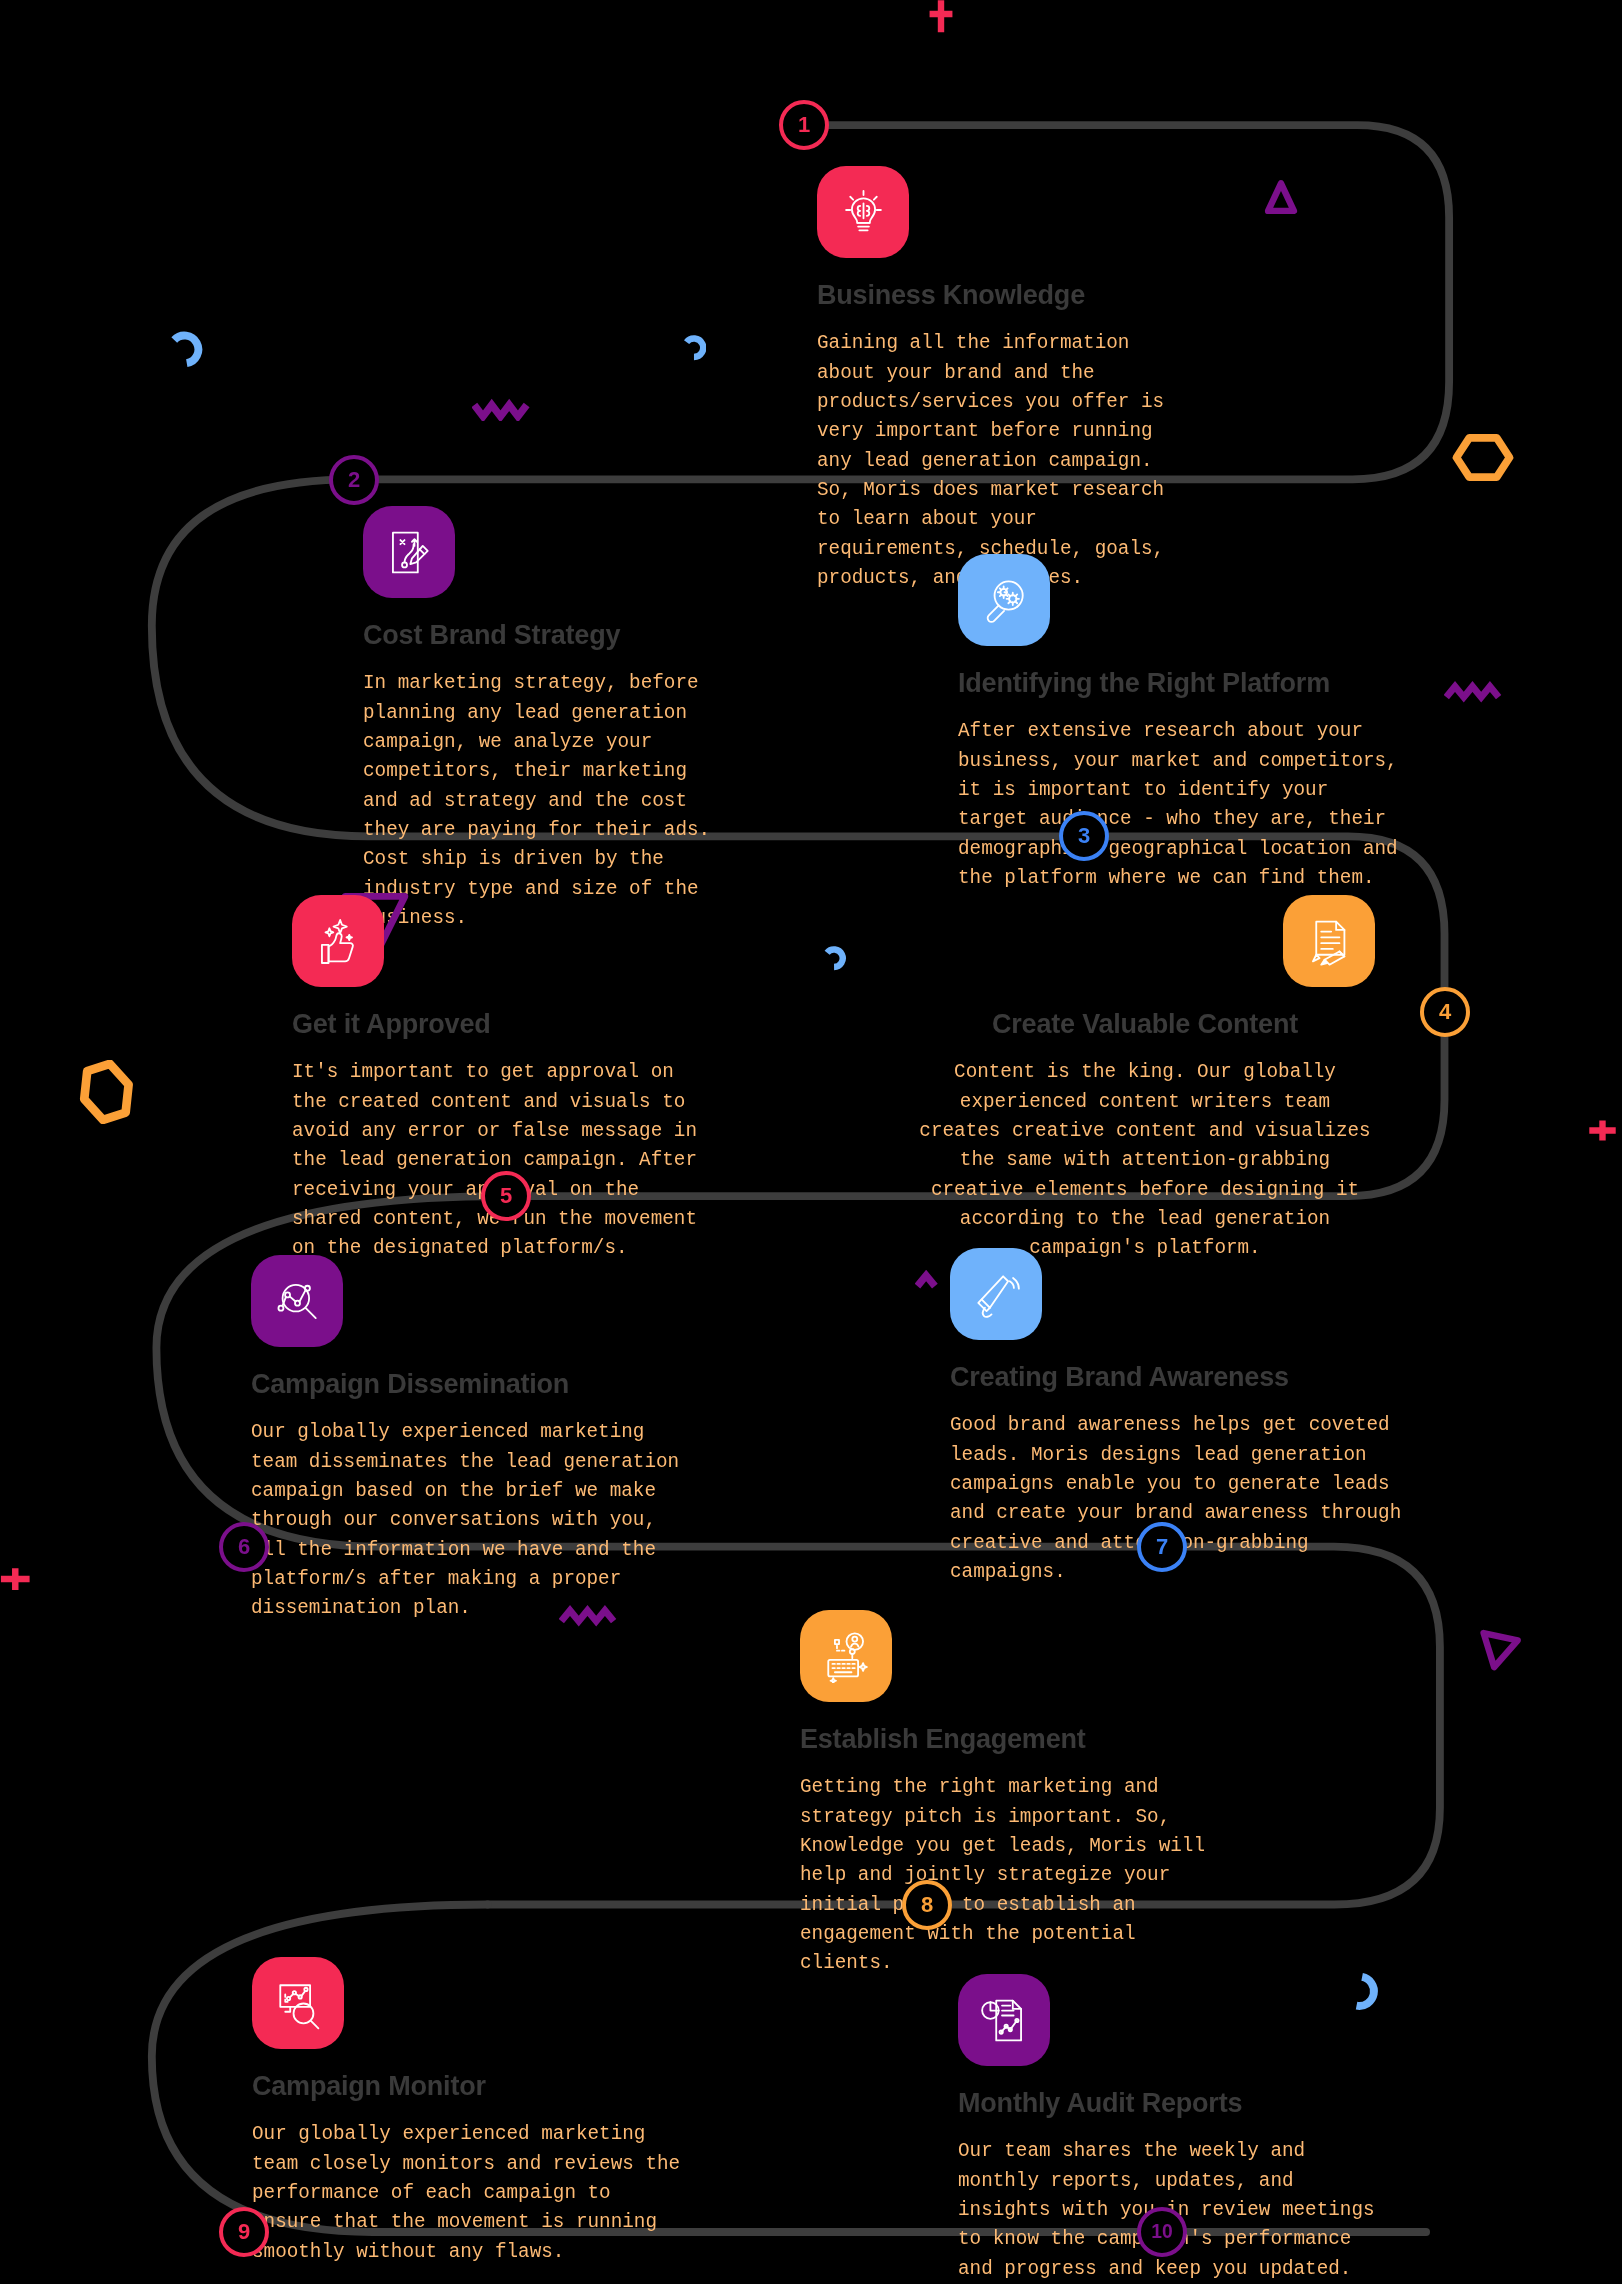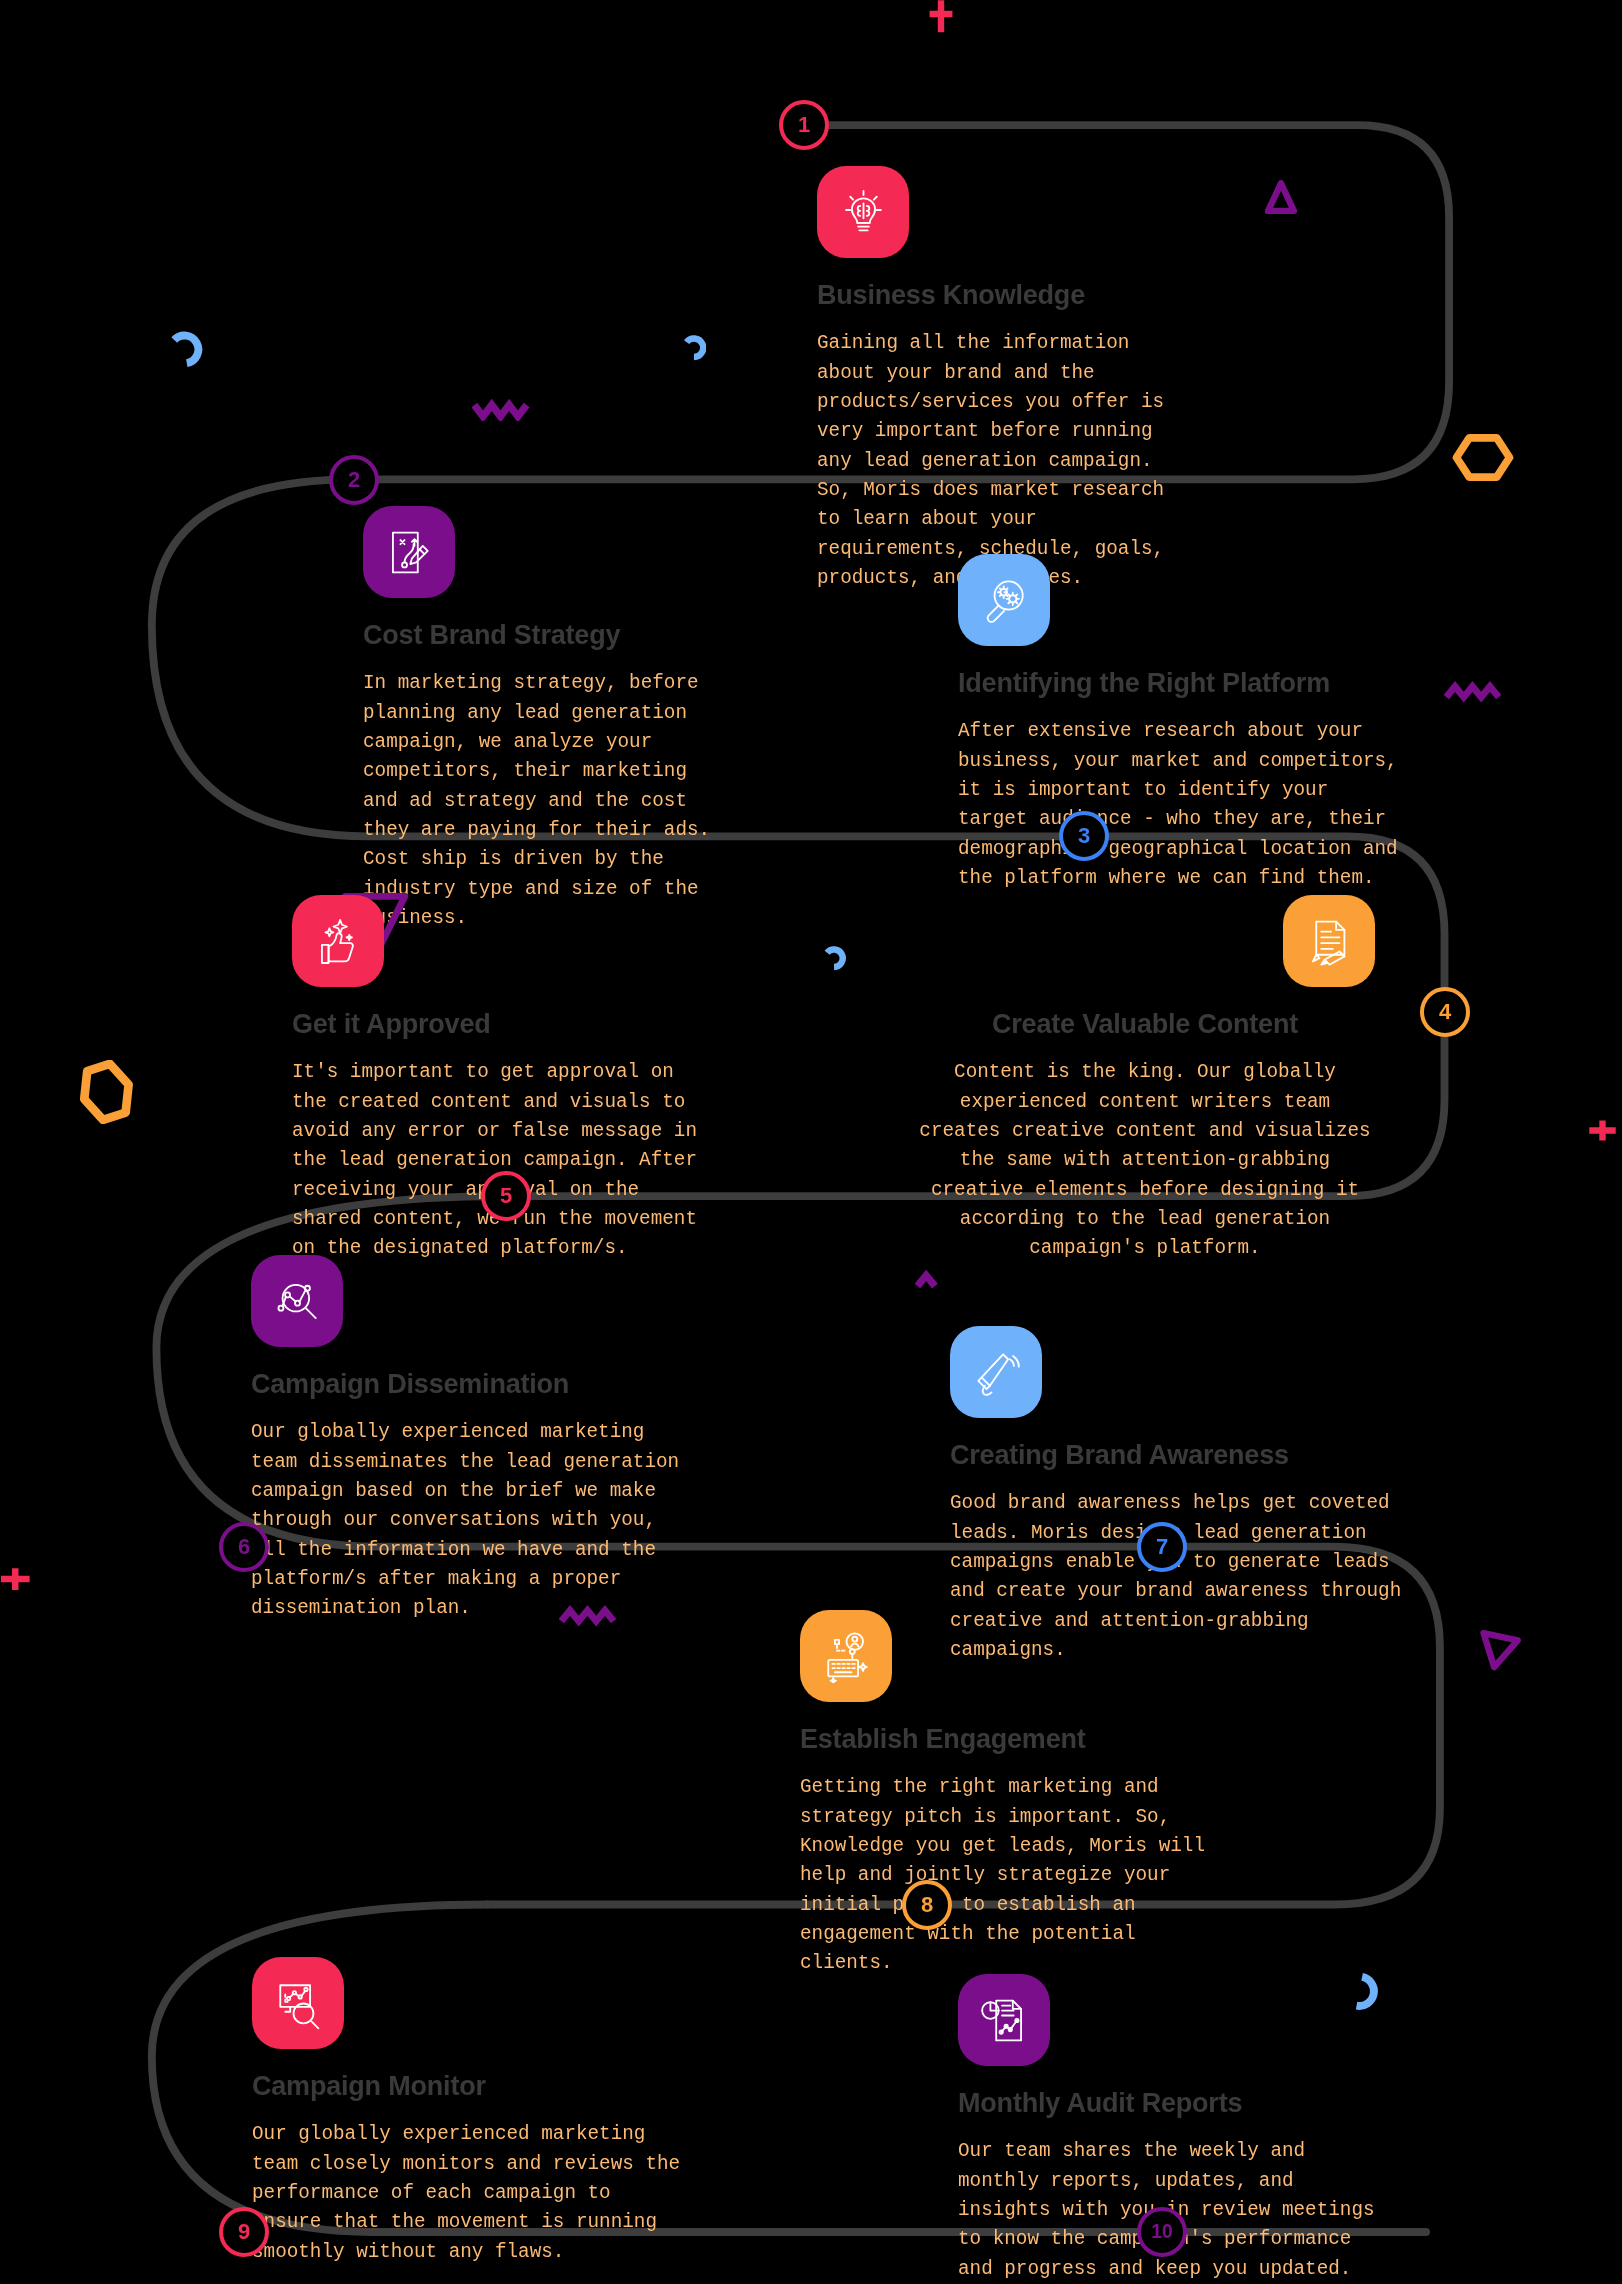--- a/index.html
+++ b/index.html
@@ -186,21 +186,21 @@
         <circle cx="32" cy="34" r="3"></circle>
         <circle cx="44" cy="16" r="3"></circle>
         <circle cx="12" cy="40" r="3"></circle>
         <path d="M22.5 25.8L29.6 32M34.3 32.3L41.7 18.3M18 26.5L14 37"></path>
       </svg>
     </div>
     <div class="step-title" style="margin-top:22px;">Campaign Dissemination</div>
     <div class="step-desc" style="margin-top:18.4px; width:449px;">Our globally experienced marketing team disseminates the lead generation campaign based on the brief we make through our conversations with you, all the information we have and the platform/s after making a proper dissemination plan.</div>
   </div>
 
-  <div class="step" style="left:950px; top:1326px; width:465px;">
+  <div class="step" style="left:950px; top:1248px; width:465px;">
     <div class="icon-box" style="background:#6fb2fb;">
       <svg viewBox="0 0 64 64" fill="none" stroke="#fff" stroke-width="2.2" stroke-linecap="round" stroke-linejoin="round">
         <path d="M40 10L14 38l10 10 22-32z"></path>
         <path d="M14 38l-4 4 10 10 4-4"></path>
         <path d="M18 48c-3 4-3 8-1 10 2 2 6 1 9-2"></path>
         <path d="M48 16c3 2 5 5 5 8M52 12c4 3 7 8 7 13"></path>
       </svg>
     </div>
     <div class="step-title" style="margin-top:22px;">Creating Brand Awareness</div>
     <div class="step-desc" style="margin-top:18.4px; width:465px;">Good brand awareness helps get coveted leads. Moris designs lead generation campaigns enable you to generate leads and create your brand awareness through creative and attention-grabbing campaigns.</div>

